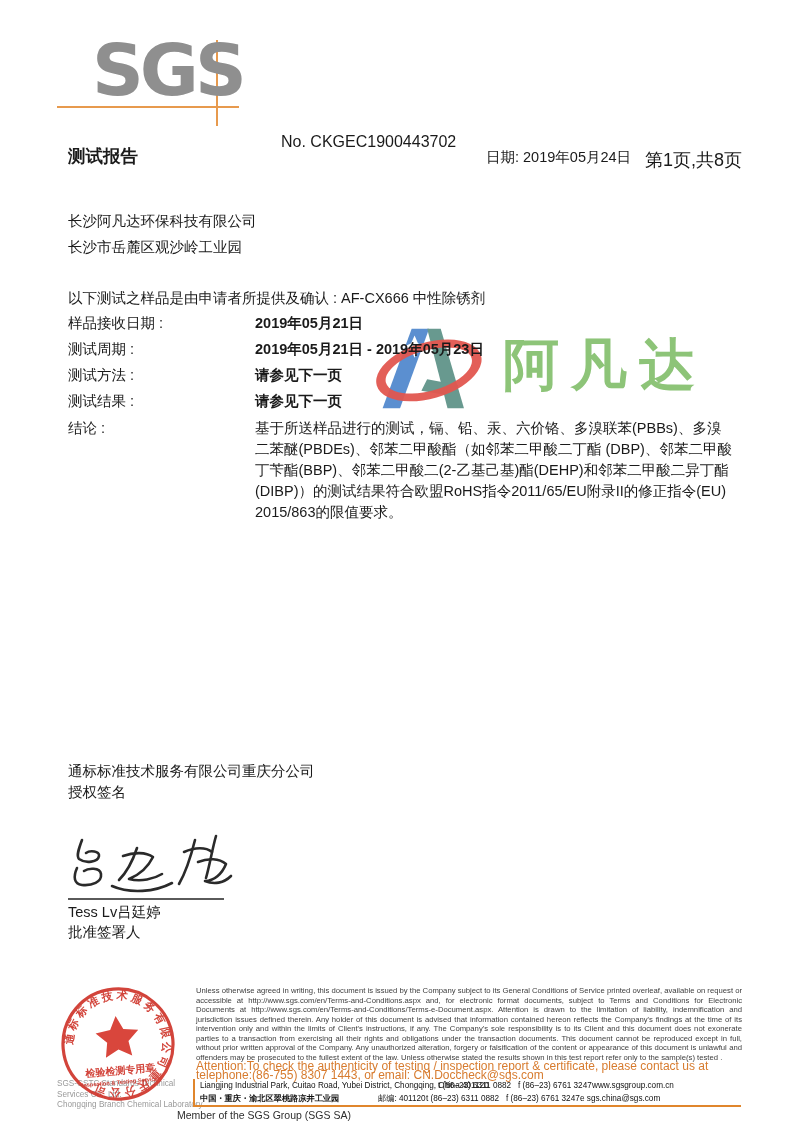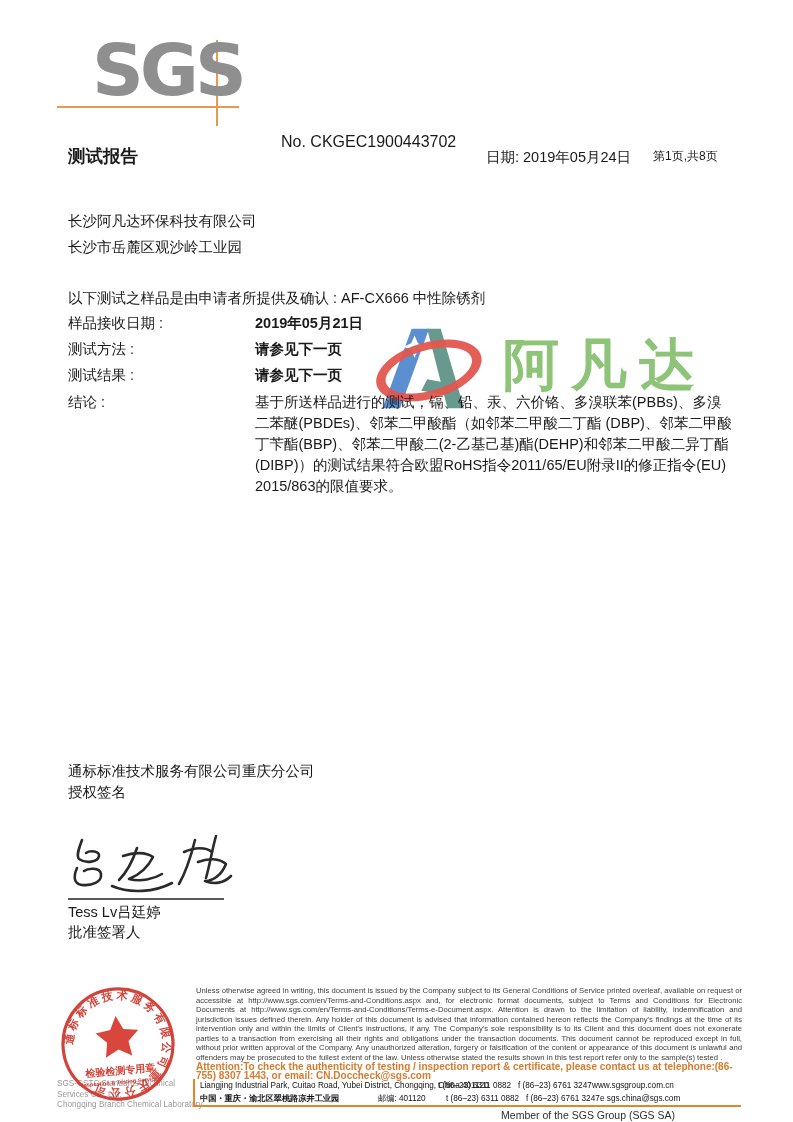--- a/index.html
+++ b/index.html
@@ -10,21 +10,21 @@
   
   .sgs-text{left:92px;top:34px;font-size:72px;font-weight:bold;color:#8f8f8f;
             letter-spacing:-4px;line-height:1;font-family:"DejaVu Sans",sans-serif;z-index:2;}
   .logo-hline{left:57px;top:106px;width:182px;height:2px;background:#e79a4e;z-index:1;}
   .logo-vline{left:216px;top:40px;width:2px;height:86px;background:#e79a4e;z-index:1;}
 
   
   .doc-title{left:68px;top:144px;font-size:17.5px;font-weight:bold;z-index:2;}
   .report-no{left:281px;top:133px;font-size:16px;z-index:2;}
   .doc-date{left:486px;top:148px;font-size:14.5px;z-index:2;}
-  .doc-page{left:645px;top:148px;font-size:12px;z-index:2;margin-left:8px;}
+  .doc-page{left:645px;top:148px;font-size:18px;z-index:2;}
 
   .applicant{left:68px;top:208px;font-size:14.5px;line-height:26px;z-index:2;}
 
   .sample-intro{left:68px;top:289px;font-size:14.5px;z-index:2;}
 
   .info-block{left:68px;top:314px;width:690px;z-index:2;}
   .info-row{display:flex;margin-bottom:7px;font-size:14.5px;line-height:19px;}
   .info-label{width:187px;flex:none;}
   .info-value{font-weight:bold;}
   .conclusion-row{display:flex;font-size:14.5px;line-height:21px;margin-top:5px;}
@@ -39,33 +39,33 @@
   
   .wm-logo{left:368px;top:323px;z-index:0;}
   .wm-brand{left:503px;top:328px;font-size:56px;letter-spacing:12px;color:#8dc478;z-index:0;
             font-weight:bold;}
 
   
   .stamp-svg{left:58px;top:984px;z-index:3;transform:rotate(-5deg);opacity:.92;}
   .stamp-sub{left:57px;top:1079px;width:150px;font-size:8.2px;line-height:10.5px;color:#9a9a9a;z-index:2;}
   .legal{left:196px;top:986px;width:546px;font-size:7.7px;line-height:9.55px;
          text-align:justify;color:#3d3d3d;z-index:2;}
-  .attention{left:196px;top:1062px;width:546px;font-size:10px;line-height:9.4px;
-             color:#d77b2e;font-weight:bold;z-index:2;}
+  .attention{left:196px;top:1062px;width:546px;font-size:12px;line-height:9.4px;
+             color:#d77b2e;font-weight:normal;z-index:2;}
   .addr-block{left:193px;top:1079px;width:548px;border-left:2px solid #e0862c;
               padding-left:5px;box-sizing:border-box;z-index:2;}
   .addr-row{display:flex;font-size:8.2px;line-height:13px;color:#111;white-space:nowrap;}
   .addr-c1{width:238px;flex:none;}
   .addr-cn{width:178px;flex:none;font-weight:bold;}
-  .addr-post{width:68px;flex:none;}
+  .addr-post{width:48px;flex:none;}
   .addr-tel{width:80px;flex:none;}
   .addr-fax{width:74px;flex:none;}
   .addr-last{flex:1;}
   .footer-hline{left:193px;top:1105px;width:548px;height:2px;background:#e0862c;z-index:2;}
-  .member{left:205px;top:1109px;width:548px;text-align:right;padding-right:78px;
+  .member{left:177px;top:1109px;width:548px;text-align:left;padding-right:78px;
           box-sizing:border-box;font-size:10.5px;color:#2e2e2e;z-index:2;}
 </style>
 </head>
 <body>
 
 <div class="page">
 
   <svg class="abs wm-logo" width="128" height="92" viewBox="0 0 130 95">
     <polygon points="14,88 44,6 62,6 32,88" fill="#5b8fd0"></polygon>
     <polygon points="60,6 74,6 98,88 81,88" fill="#68998f"></polygon>
@@ -90,20 +90,24 @@
     <div>长沙阿凡达环保科技有限公司</div>
     <div>长沙市岳麓区观沙岭工业园</div>
   </div>
 
   <div class="abs sample-intro">以下测试之样品是由申请者所提供及确认 : AF-CX666 中性除锈剂</div>
 
   <div class="abs info-block">
     <div class="info-row">
       <span class="info-label">样品接收日期 :</span>
       <span class="info-value">2019年05月21日</span>
+    </div>
+    <div class="info-row">
+      <span class="info-label">测试周期 :</span>
+      <span class="info-value">2019年05月21日 - 2019年05月23日</span>
     </div>
     <div class="info-row">
       <span class="info-label">测试方法 :</span>
       <span class="info-value">请参见下一页</span>
     </div>
     <div class="info-row">
       <span class="info-label">测试结果 :</span>
       <span class="info-value">请参见下一页</span>
     </div>
     <div class="conclusion-row">

